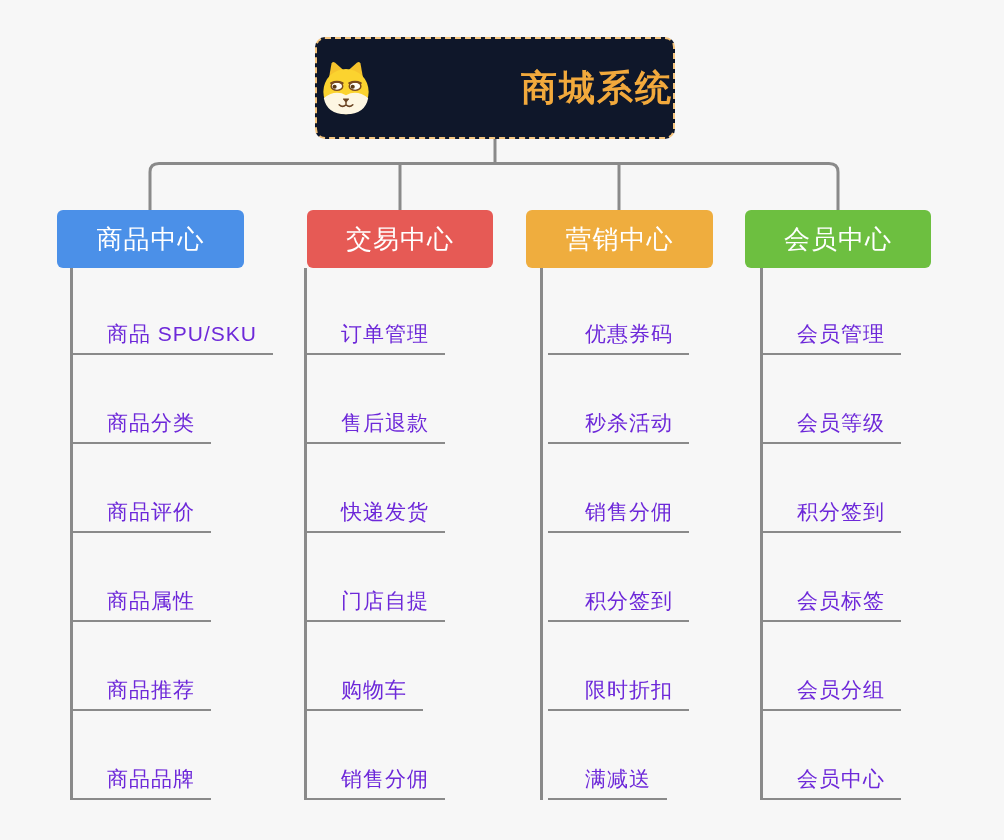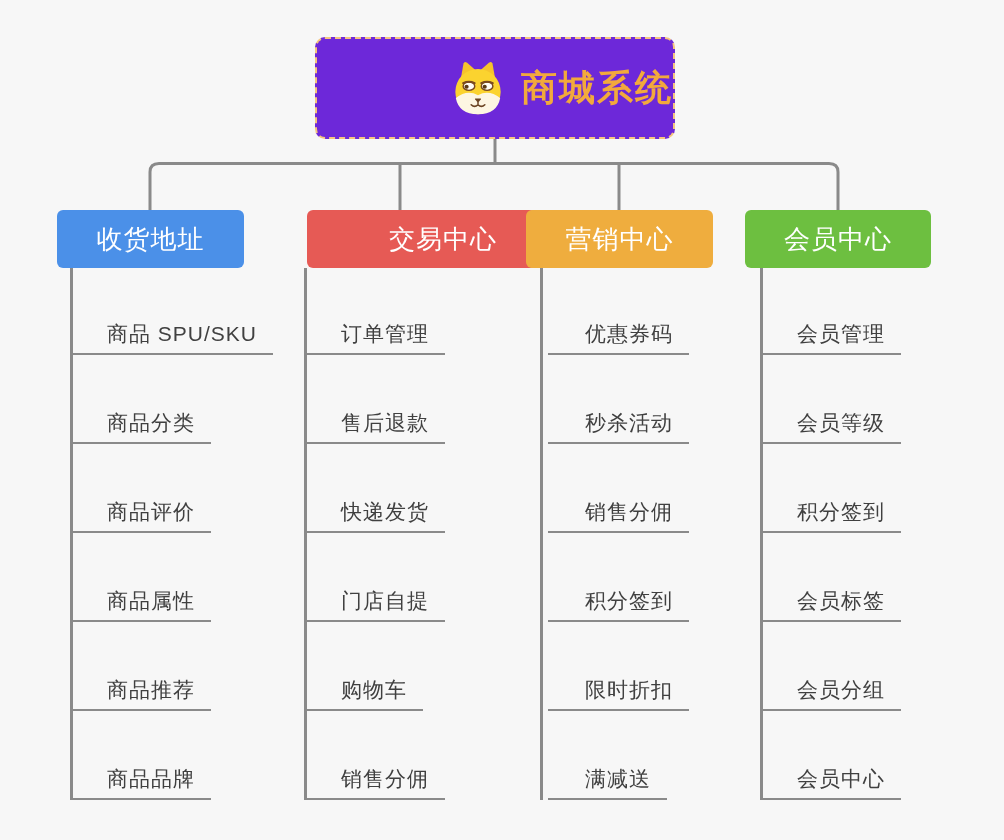--- a/index.html
+++ b/index.html
@@ -9,59 +9,59 @@
     font-family:"Liberation Sans","DejaVu Sans",sans-serif;
     overflow:hidden;position:relative;
   }
   .stage{position:absolute;inset:0;width:1004px;height:840px;}
 
   .connectors{position:absolute;left:0;top:0;pointer-events:none;}
 
   
   .root-node{
     position:absolute;left:315px;top:37px;width:360px;height:102px;
-    background:#6d28d9;border:2px dashed #f5c57e;border-radius:10px;
+    background:#0f172a;border:2px dashed #f5c57e;border-radius:10px;
     box-sizing:border-box;
-    display:flex;align-items:center;justify-content:flex-end;gap:14px;
+    display:flex;align-items:center;justify-content:space-between;gap:14px;
   }
   .root-title{
     font-size:36px;font-weight:bold;color:#f2a93c;letter-spacing:2px;
     line-height:1;
   }
   .dog{display:flex;align-items:center;}
 
   
   .branch{
     position:absolute;top:210px;height:58px;border-radius:6px;
     display:flex;align-items:center;justify-content:center;
     color:#ffffff;font-size:26px;letter-spacing:1px;
   }
   .b0{left:57px;width:187px;}
-  .b1{left:307px;width:186px;padding-left:43px;}
+  .b1{left:307px;width:186px;}
   .b2{left:526px;width:187px;}
   .b3{left:745px;width:186px;}
 
   
   .col{position:absolute;top:266px;}
   .c0{left:70px;}
   .c1{left:304px;}
   .c2{left:540px;padding-left:8px;}
   .c3{left:760px;}
   .trunk{
     position:absolute;left:0;top:2px;width:3px;height:532px;
     background:#8a8a8a;
   }
   .leaf-row{
     height:89px;display:flex;align-items:flex-end;white-space:nowrap;
   }
   .leaf{
     display:inline-block;
     padding:0 16px 7px 37px;
     border-bottom:2px solid #8a8a8a;
-    font-size:21px;color:#404040;letter-spacing:1px;
+    font-size:21px;color:#6d28d9;letter-spacing:1px;
     line-height:1.2;
   }
 </style>
 </head>
 <body>
 
 <div class="stage">
 
   <svg class="connectors" width="1004" height="840">
     <g stroke="#8a8a8a" stroke-width="3" fill="none">
@@ -86,21 +86,21 @@
         <circle cx="39.4" cy="30.6" r="2.3" fill="#5b3a16"></circle>
         <path d="M35.5 26.6 Q42 23.6 48.4 26.6" stroke="#7a4a1e" stroke-width="2" fill="none" stroke-linecap="round"></path>
         <path d="M29.2 43.5 L34.8 43.5 Q35.8 43.5 35.2 44.5 L32.8 47.4 Q32 48.3 31.2 47.4 L28.8 44.5 Q28.2 43.5 29.2 43.5 Z" fill="#6b4423"></path>
         <path d="M32 47.5 L32 50" stroke="#6b4423" stroke-width="1.6"></path>
         <path d="M24.5 50.5 Q28.2 54 32 50.5 Q35.8 54 39.5 50.5" stroke="#6b4423" stroke-width="1.8" fill="none" stroke-linecap="round"></path>
       </svg>
     </span>
     <span class="root-title">商城系统</span>
   </div>
 
-  <div class="branch b0" style="background: rgb(75, 144, 232);">收货地址</div>
+  <div class="branch b0" style="background: rgb(75, 144, 232);">商品中心</div>
   <div class="branch b1" style="background: rgb(230, 90, 85);">交易中心</div>
   <div class="branch b2" style="background: rgb(239, 173, 62);">营销中心</div>
   <div class="branch b3" style="background: rgb(109, 191, 64);">会员中心</div>
 
   <div class="col c0">
     <div class="trunk"></div>
     <div class="leaf-row">
         <span class="leaf">商品 SPU/SKU</span>
       </div>
     <div class="leaf-row">

